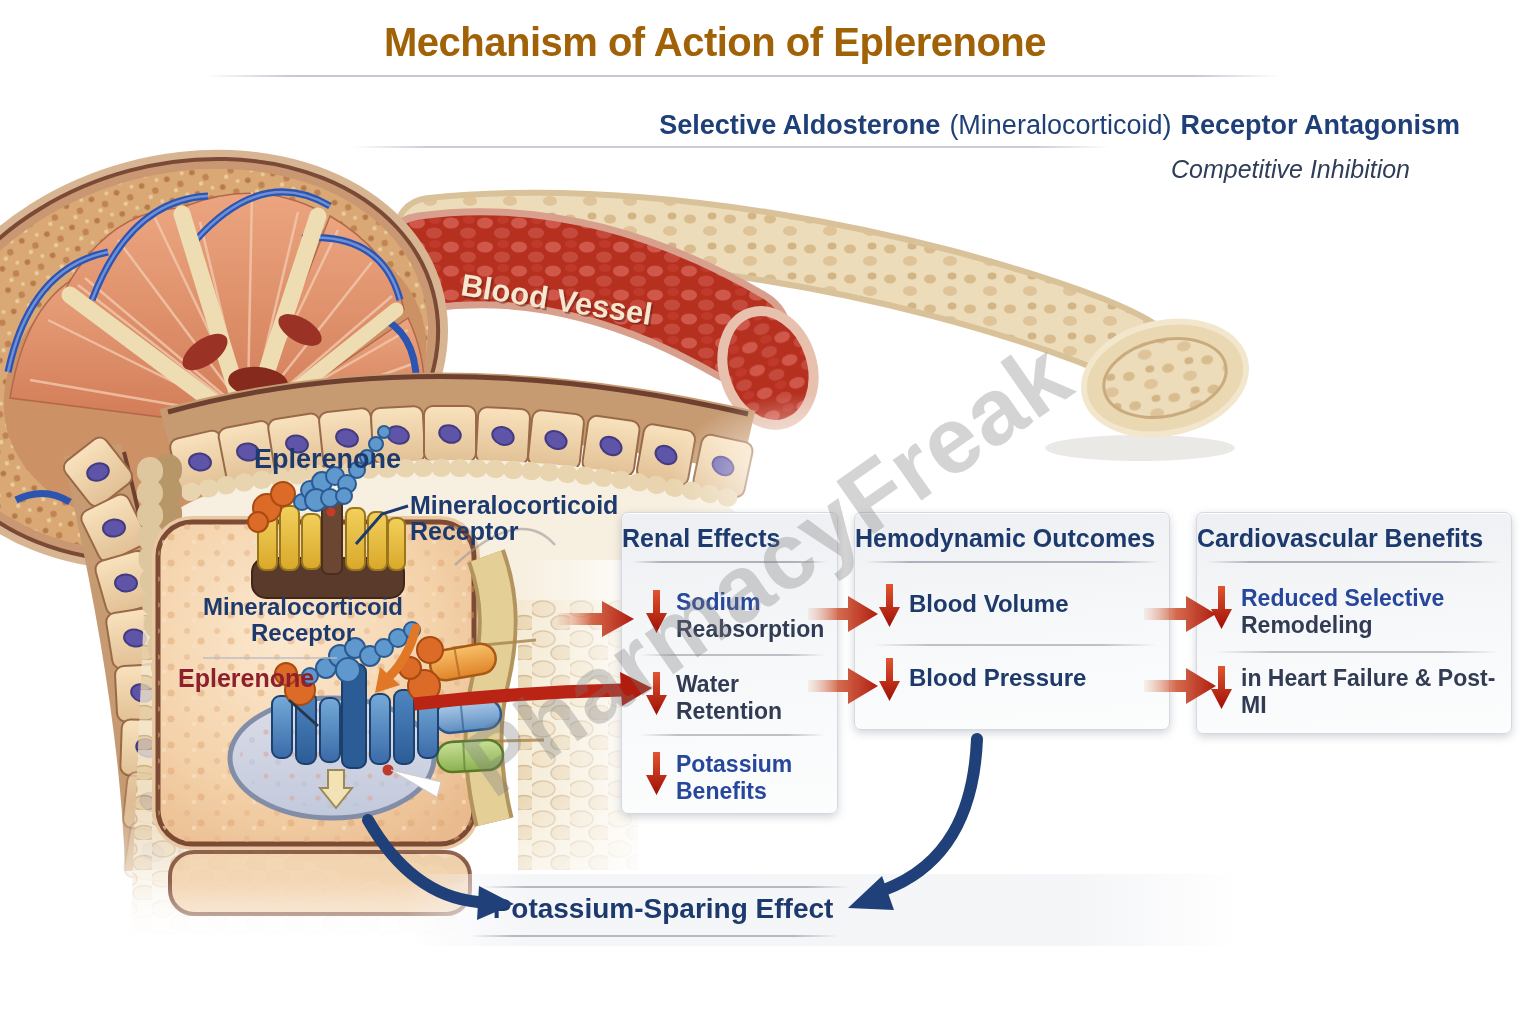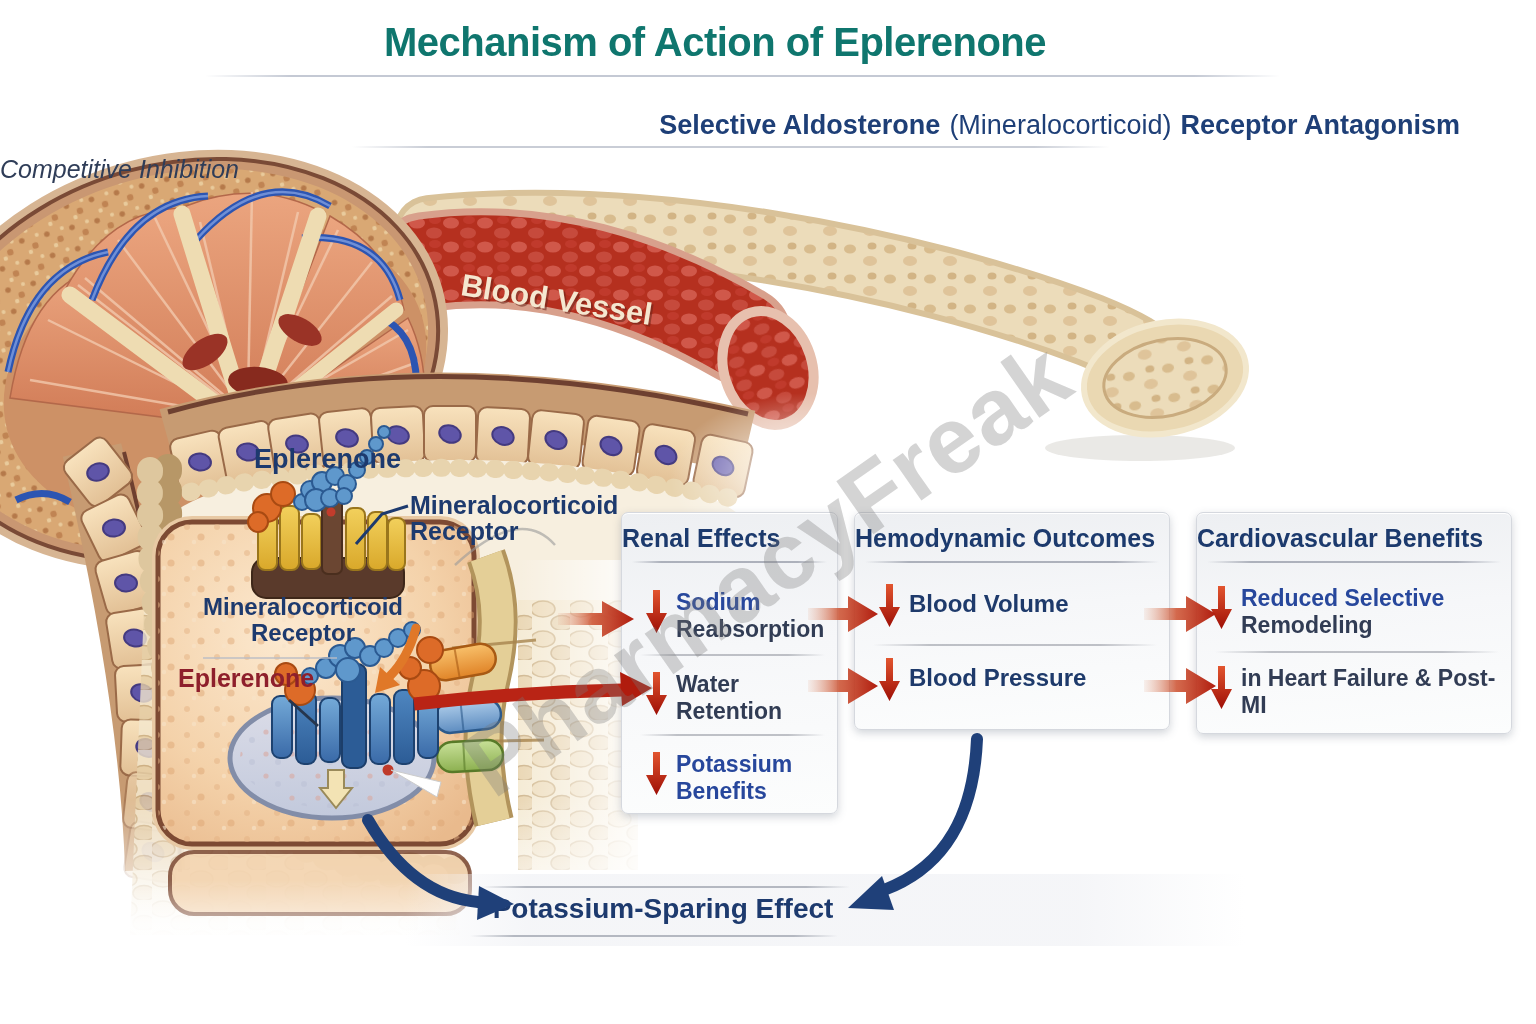--- a/index.html
+++ b/index.html
@@ -1,29 +1,29 @@
 <!DOCTYPE html>
 <html><head>
 <meta charset="utf-8">
 <style>
   html,body{margin:0;padding:0;background:#fff;}
   #stage{position:relative;width:1536px;height:1024px;overflow:hidden;background:#fff;
          font-family:"Liberation Sans", sans-serif;}
   #scene,#overlay-arrows{position:absolute;left:0;top:0;width:1536px;height:1024px;}
   
   #title{position:absolute;left:0;top:20px;width:1430px;text-align:center;
-         font-size:40px;font-weight:bold;color:#0f766e;letter-spacing:-0.5px;}
+         font-size:40px;font-weight:bold;color:#a16207;letter-spacing:-0.5px;}
   .hr1{position:absolute;left:205px;top:75px;width:1075px;height:2px;
        background:linear-gradient(90deg,rgba(190,195,205,0),#c4c9d4 8%,#c4c9d4 92%,rgba(190,195,205,0));}
   #subtitle{position:absolute;left:0;top:110px;width:1460px;text-align:right;
             font-size:27px;font-weight:bold;color:#1e3f77;}
   #subtitle .m{font-weight:normal;margin:0 9px;}
   .hr2{position:absolute;left:352px;top:146px;width:758px;height:2px;
        background:linear-gradient(90deg,rgba(190,195,205,0),#c9cdd6 10%,#c9cdd6 90%,rgba(190,195,205,0));}
-  #tagline{position:absolute;left:0;top:155px;width:1410px;text-align:left;
+  #tagline{position:absolute;left:0;top:155px;width:1410px;text-align:right;
            font-size:25px;font-style:italic;color:#2f3d58;}
   
   .ilabel{position:absolute;font-weight:bold;color:#1d3a6e;line-height:27px;}
   #lbl-epl-top{left:254px;top:446px;font-size:27px;}
   #lbl-mr-right{left:410px;top:492px;font-size:25px;line-height:26px;}
   #lbl-mr-center{left:200px;top:594px;width:206px;text-align:center;font-size:24px;line-height:26px;}
   #lbl-epl-red{left:178px;top:665px;font-size:25px;color:#8e1f2c;}
   .lline{position:absolute;left:203px;top:657px;width:134px;height:2px;background:#b9bcc4;opacity:.7;}
   
   .panel{position:absolute;background:linear-gradient(175deg,#edeff2 0%,#f6f7f9 45%,#fcfdfd 100%);

